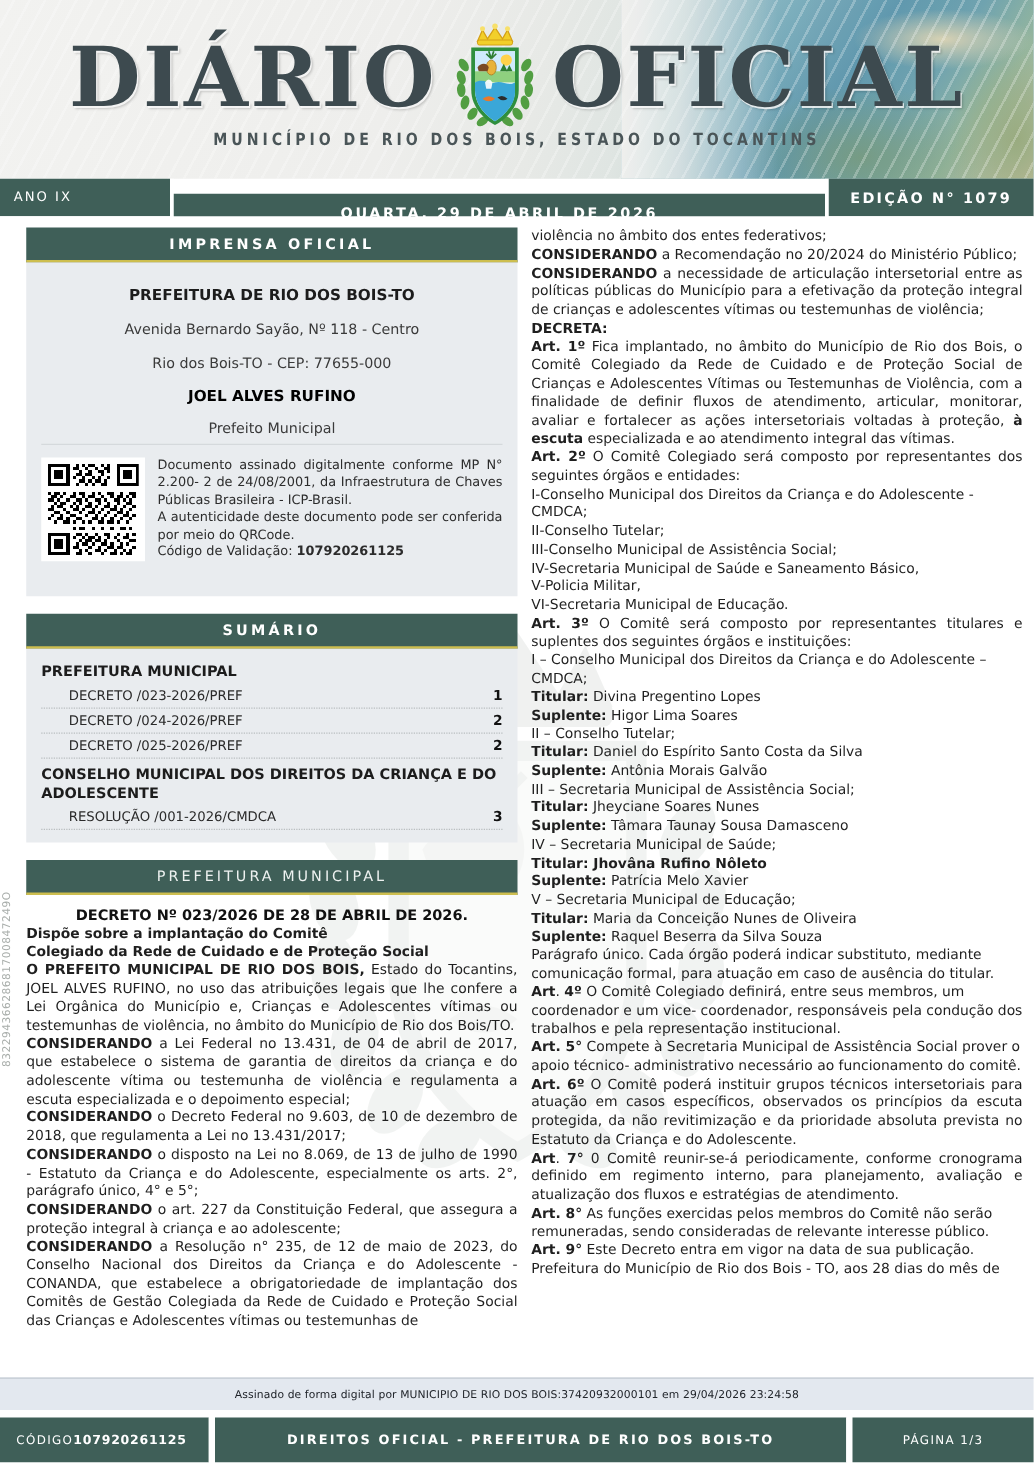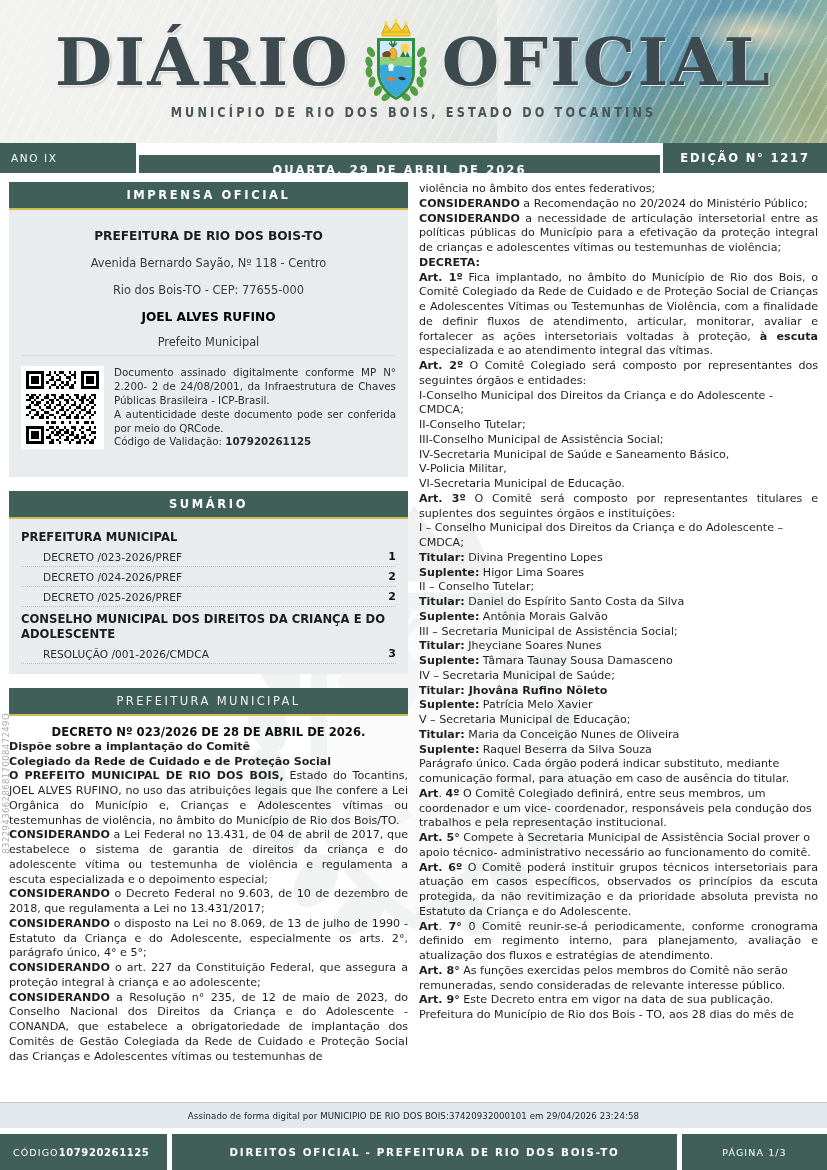--- a/index.html
+++ b/index.html
@@ -72,21 +72,21 @@
   .page {
     position:relative; width:827px; height:900px;
     padding:9px 0 0 0; background:#fff;
   }
   .watermark{
     position:absolute; left:50%; top:300px; transform:translateX(-50%);
     width:400px; height:500px; opacity:.085; z-index:0; pointer-events:none;
   }
   .watermark svg{ width:400px; height:500px; display:block; }
 
-  .cols { position:relative; z-index:2; display:flex; padding:0 9px; gap:11px; }
+  .cols { position:relative; z-index:2; display:flex; padding:0 9px; gap:11px;margin-left:12px; }
   .col { width:399px; }
 
   
   .sidecode{
     position:absolute; left:1px; top:540px; z-index:5;
     writing-mode:vertical-rl; transform:rotate(180deg);
     font-size:8.5px; letter-spacing:.4px; color:#a8adaa;
     font-family:"DejaVu Sans","Liberation Sans",sans-serif;
     user-select:none;
   }
@@ -214,21 +214,21 @@
     </div>
     <div class="mh-sub">MUNICÍPIO DE RIO DOS BOIS, ESTADO DO TOCANTINS</div>
   </div>
 </div>
 
 <div class="datebar">
   <div class="db-seg db-ano">ANO IX</div>
   <div class="db-gap"></div>
   <div class="db-seg db-date">QUARTA, 29 DE ABRIL DE 2026</div>
   <div class="db-gap"></div>
-  <div class="db-seg db-ed">EDIÇÃO N° 1217</div>
+  <div class="db-seg db-ed">EDIÇÃO N° 1079</div>
 </div>
 
 <div class="page">
 
   <div class="watermark">
     <svg viewBox="0 0 72 92" xmlns="http://www.w3.org/2000/svg">
       <path d="M22 17 L26 8 L30 15 L36 6 L42 15 L46 8 L50 17 Z" fill="#5a6a5e"></path>
       <rect x="22" y="16" width="28" height="4" rx="1.5" fill="#5a6a5e"></rect>
       <g fill="#6e7f70">
         <ellipse cx="11" cy="36" rx="3.4" ry="5.6" transform="rotate(-32 11 36)"></ellipse>

